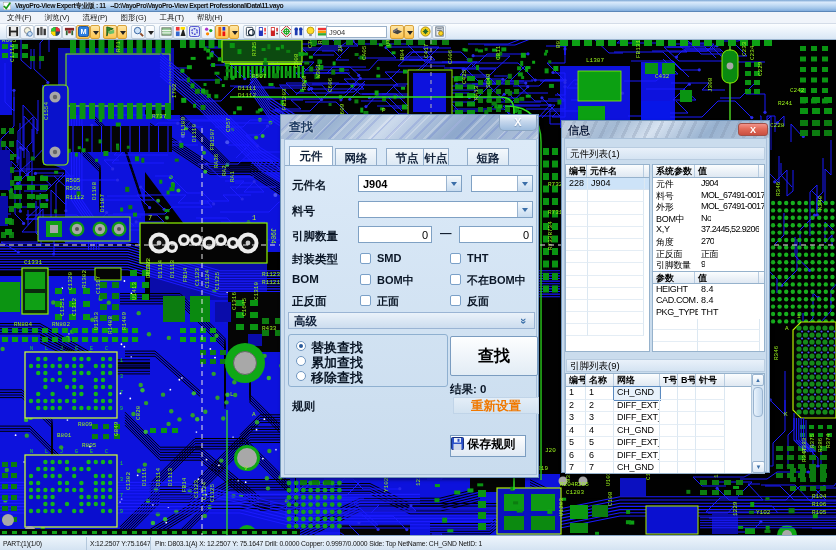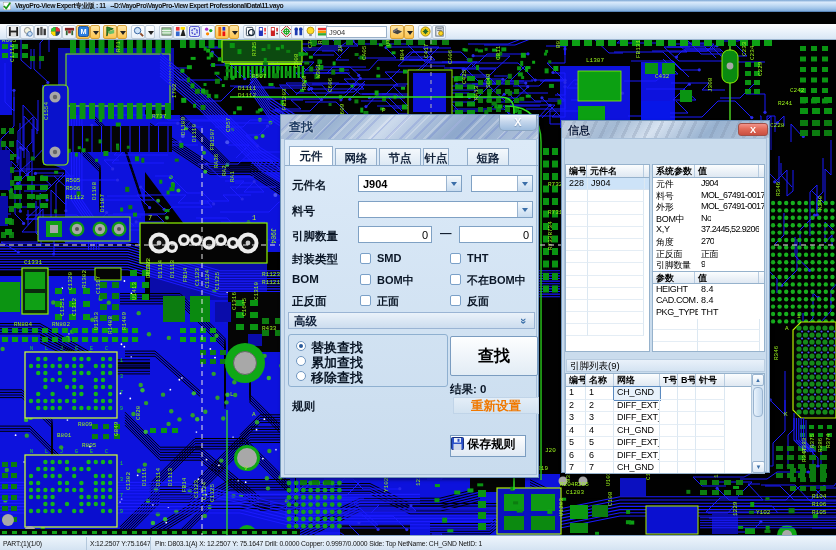--- a/index.html
+++ b/index.html
@@ -2184,21 +2184,21 @@
     </svg>
 
 <div id="find">
  <div id="findtitle">
         <b>查找</b>
         <div id="findX">X</div>
       </div>
  <div id="findbody">
   <div class="tab on" style="left:4px;width:44px">元件</div>
   <div class="tab" style="left:50px;width:42px">网络</div>
-  <div class="tab" style="left:94px;width:42px">节点</div>
+  <div class="tab" style="left:101px;width:42px">节点</div>
   <div class="tab" style="left:138px;width:26px">针点</div>
   <div class="tab" style="left:182px;width:42px">短路</div>
   <div id="tabline"></div>
   <div class="flabel" style="left:7px;top:38px">元件名</div>
   <div class="combo" style="left:73px;top:35px;width:104px">
           <span style="position:absolute;left:4px;top:2px;font-size:11px;font-weight:bold;color:#000">J904</span>
           <div class="btn"></div>
         </div>
   <div class="combo" style="left:186px;top:35px;width:62px">
           <div class="btn"></div>
@@ -2246,20 +2246,21 @@
           </svg> 保存规则</div>
  </div>
 </div>
 
 <div id="info">
  <div id="infotitle">
         <b>信息</b>
         <div id="infoX">X</div>
       </div>
  <div id="infobody">
+  <div class="ibar" style="top:8px">元件列表(1)</div>
   <div class="grid" style="left:0px;top:25px;width:85px;height:188px">
     <div class="gh">
             <div style="width:21px">编号</div>
             <div style="width:57px">元件名</div>
           </div>
     <div class="gr" style="height:12.2px;background:#cde3f8;border-bottom:1px solid #d8e4f0">
       <div style="width:22px">228</div>
             <div style="width:57px">J904</div>
           </div>
     <div id="lrows">
@@ -2461,20 +2462,28 @@
   <div class="sep" style="left:150px"></div>
   <span style="left:155px">Pin: D803.1(A) X: 12.2507 Y: 75.1647 Drill: 0.0000 Copper: 0.9997/0.0000 Side: Top NetName: CH_GND NetID: 1</span>
 </div>
 
 <div id="titlebar">
       <svg id="tbicon" viewBox="0 0 10 10">
         <rect width="10" height="10" fill="#fff" stroke="#888" stroke-width="1"></rect>
         <path d="M1 5 L4 8 L9 1" stroke="#1a9a1a" stroke-width="2.2" fill="none"></path>
       </svg>
       <span id="titletext">VayoPro-View Expert专业版 : 11&nbsp;&nbsp;&nbsp;--D:\VayoPro\VayoPro-View Expert Professional\Data\11.vayo</span>
+    </div>
+<div id="menubar">
+      <span>文件(F)</span>
+      <span>浏览(V)</span>
+      <span>流程(P)</span>
+      <span>图形(G)</span>
+      <span>工具(T)</span>
+      <span>帮助(H)</span>
     </div>
 <div id="toolbar">
       <div class="ti" style="left:6px"><svg width="11" height="11" viewBox="0 0 12 12">
           <rect x="1" y="1" width="10" height="10" fill="#222"></rect>
           <rect x="3" y="1" width="6" height="4" fill="#eee"></rect>
           <rect x="3" y="7" width="6" height="4" fill="#ddd"></rect>
         </svg></div>
       <div class="ti" style="left:20px"><svg width="11" height="11" viewBox="0 0 12 12">
           <circle cx="6" cy="5" r="3.4" fill="#f4f4e0" stroke="#888"></circle>
           <rect x="4.5" y="8" width="3" height="3" fill="#9ab"></rect>

